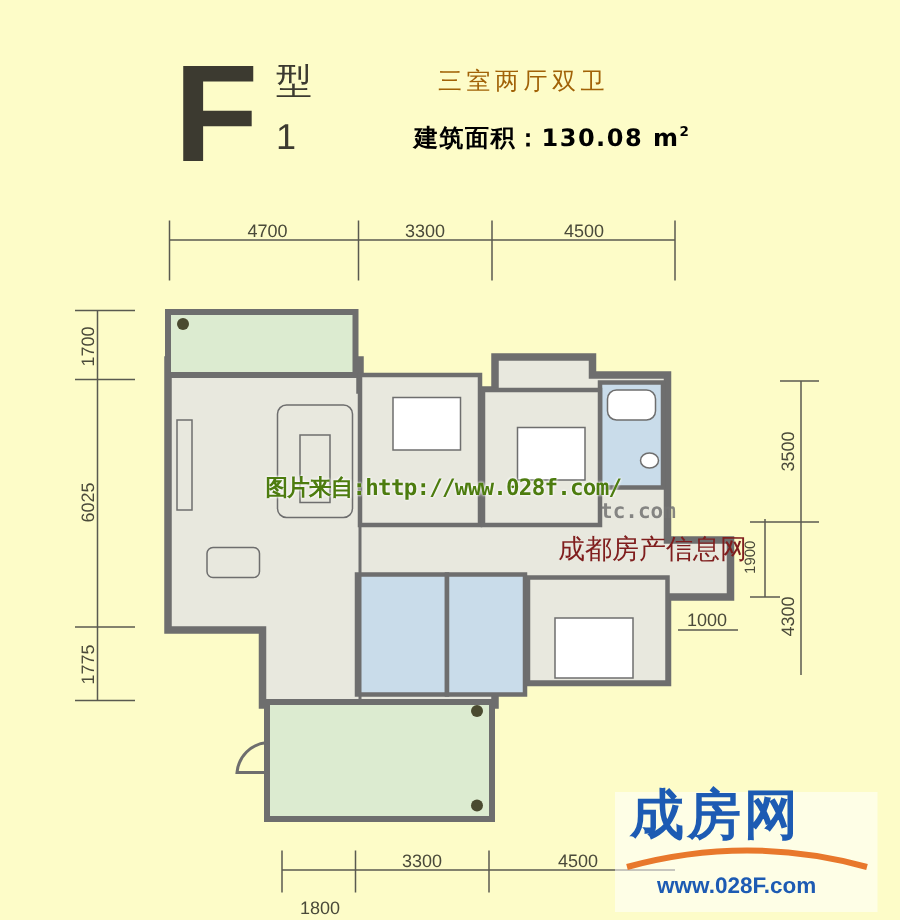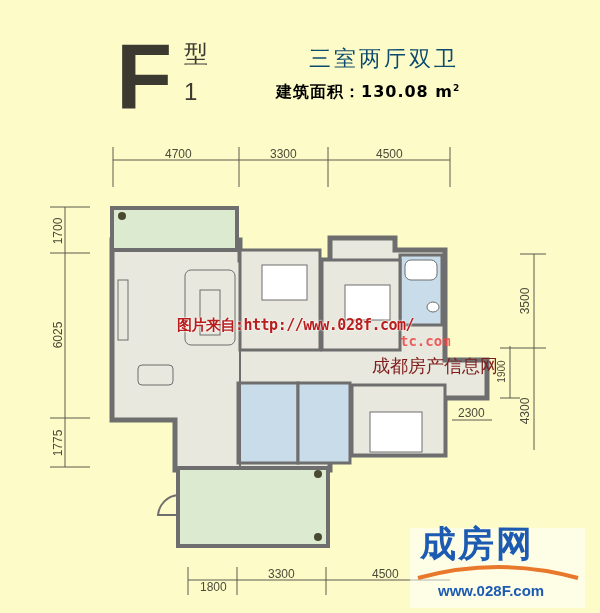--- a/index.html
+++ b/index.html
@@ -1,28 +1,28 @@
 <!DOCTYPE html>
 <html><head>
 <meta charset="utf-8">
 <style>
   html,body{margin:0;padding:0;}
   body{width:600px;height:613px;background:#fdfcc8;position:relative;overflow:hidden;font-family:"DejaVu Sans",sans-serif;}
   .abs{position:absolute;}
   .big-letter{left:116px;top:30px;font-family:"Liberation Sans",sans-serif;font-size:92px;font-weight:bold;color:#3c3a30;line-height:1;letter-spacing:-2px;}
   .type-char{left:184px;top:38px;font-size:24px;color:#3c3a30;}
   .type-num{left:184px;top:78px;font-size:24px;color:#3c3a30;font-family:"Liberation Sans",sans-serif;}
-  .layout-title{left:292px;top:44px;font-size:22px;color:#0c4a6e;letter-spacing:3px;margin-left:17px;}
+  .layout-title{left:292px;top:44px;font-size:16px;color:#a16207;letter-spacing:3px;}
   .area-line{left:276px;top:82px;font-size:16px;color:#000000;font-weight:bold;letter-spacing:1px;}
   .area-line sup{font-size:9px;}
   .dim{font-family:"Liberation Sans",sans-serif;font-size:12px;color:#4a4a3a;position:absolute;}
   .vdim{font-family:"Liberation Sans",sans-serif;font-size:12px;color:#4a4a3a;position:absolute;transform:rotate(-90deg);transform-origin:center;}
-  .watermark-url{left:177px;top:316px;font-family:"DejaVu Sans Mono",monospace;font-size:15px;font-weight:bold;color:#b91c1c;text-shadow:0 0 2px #fff,0 0 2px #fff;letter-spacing:-0.5px;}
+  .watermark-url{left:177px;top:316px;font-family:"DejaVu Sans Mono",monospace;font-size:15px;font-weight:bold;color:#4d7c0f;text-shadow:0 0 2px #fff,0 0 2px #fff;letter-spacing:-0.5px;}
   .watermark-cn{left:372px;top:354px;font-size:18px;color:#7f1d1d;}
-  .watermark-com{left:400px;top:333px;font-family:"DejaVu Sans Mono",monospace;font-size:14px;font-weight:bold;color:#ef4444;opacity:.85;}
+  .watermark-com{left:400px;top:333px;font-family:"DejaVu Sans Mono",monospace;font-size:14px;font-weight:bold;color:#737373;opacity:.85;}
   .logo-cn{left:420px;top:526px;font-size:36px;font-weight:bold;color:#1d5bb3;letter-spacing:2px;line-height:1;}
   .logo-url{left:438px;top:582px;font-family:Liberation Sans, sans-serif;font-size:15px;font-weight:bold;color:#1d5bb3;}
 </style>
 </head>
 <body>
 
 <div class="abs big-letter">F</div>
 <div class="abs type-char">型</div>
 <div class="abs type-num">1</div>
 <div class="abs layout-title">三室两厅双卫</div>
@@ -87,32 +87,32 @@
   <rect x="200" y="290" width="20" height="45" fill="none" stroke="#6e6e6e"></rect>
   <rect x="118" y="280" width="10" height="60" fill="none" stroke="#6e6e6e"></rect>
   <rect x="138" y="365" width="35" height="20" rx="4" fill="none" stroke="#6e6e6e"></rect>
   <line x1="240" y1="240" x2="240" y2="470" stroke="#6e6e6e" stroke-width="2"></line>
 </svg>
 
 <span class="dim" style="left:165px;top:147px;">4700</span>
 <span class="dim" style="left:270px;top:147px;">3300</span>
 <span class="dim" style="left:376px;top:147px;">4500</span>
 
-<span class="dim" style="left:200px;top:580px;">1800</span>
+<span class="dim" style="left:200px;top:598px;">1800</span>
 <span class="dim" style="left:268px;top:567px;">3300</span>
 <span class="dim" style="left:372px;top:567px;">4500</span>
 
 <span class="vdim" style="left:45px;top:224px;">1700</span>
 <span class="vdim" style="left:45px;top:328px;">6025</span>
 <span class="vdim" style="left:45px;top:436px;">1775</span>
 
 <span class="vdim" style="left:512px;top:294px;">3500</span>
 <span class="vdim" style="left:512px;top:404px;">4300</span>
 <span class="vdim" style="left:490px;top:366px;font-size:10px;">1900</span>
-<span class="dim" style="left:458px;top:406px;">2300</span>
+<span class="dim" style="left:458px;top:406px;">1000</span>
 
 <div class="abs watermark-com">tc.com</div>
 <div class="abs watermark-cn">成都房产信息网</div>
 <div class="abs watermark-url">图片来自:http://www.028f.com/</div>
 
 <svg class="abs" style="left:410px;top:528px" width="180" height="80">
   <rect x="0" y="0" width="175" height="80" fill="#ffffff" opacity="0.55"></rect>
   <path d="M8 50 Q88 28 168 50" fill="none" stroke="#e8782c" stroke-width="4"></path>
 </svg>
 <div class="abs logo-cn">成房网</div>

